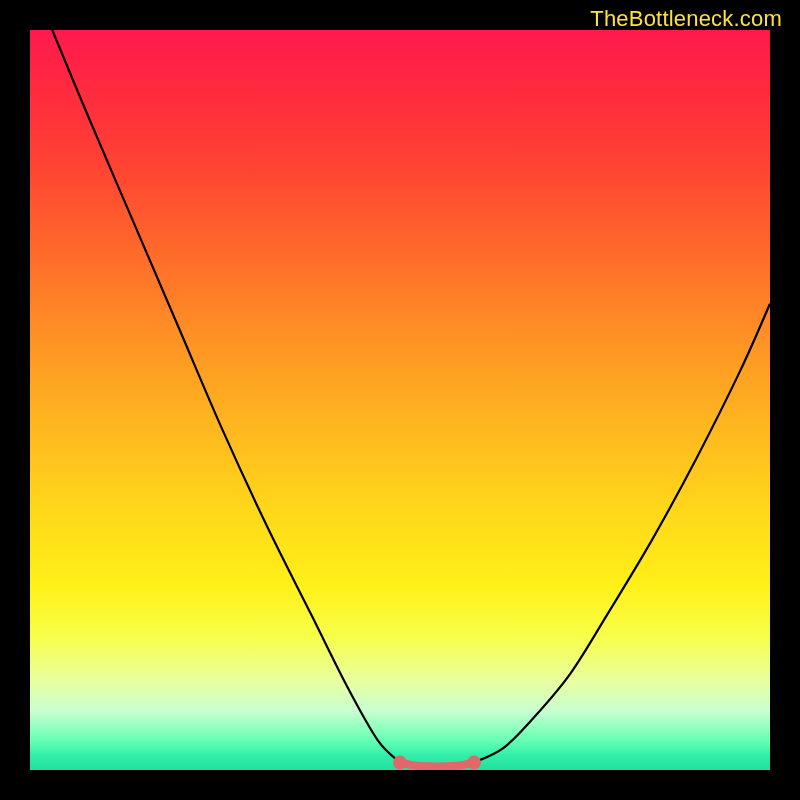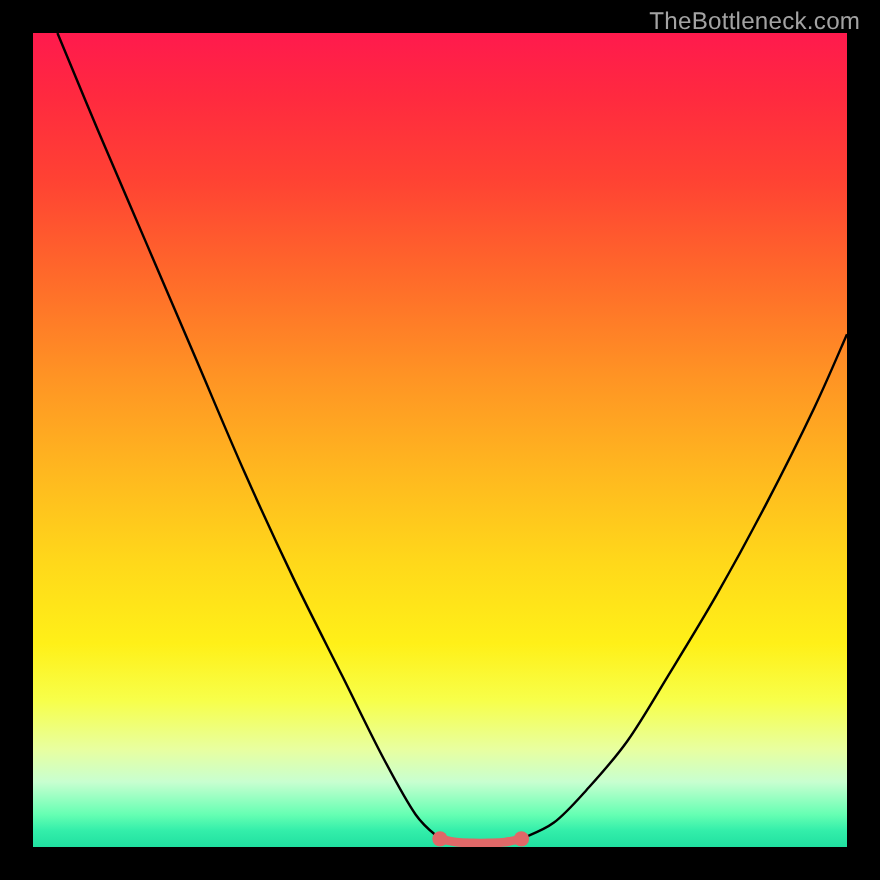--- a/index.html
+++ b/index.html
@@ -38,21 +38,21 @@
       #c8ffd0 92%,
       #66ffb3 96%,
       #33eeaa 98%,
       #20e0a0 100%
     );
   }
   .watermark {
     position: absolute;
     top: 6px;
     right: 18px;
-    color: #a3a3a3;
+    color: #fde047;
     font-size: 22px;
     letter-spacing: 0.2px;
     user-select: none;
   }
   svg.curves {
     position: absolute;
     left: 30px;
     top: 30px;
     width: 740px;
     height: 740px;

